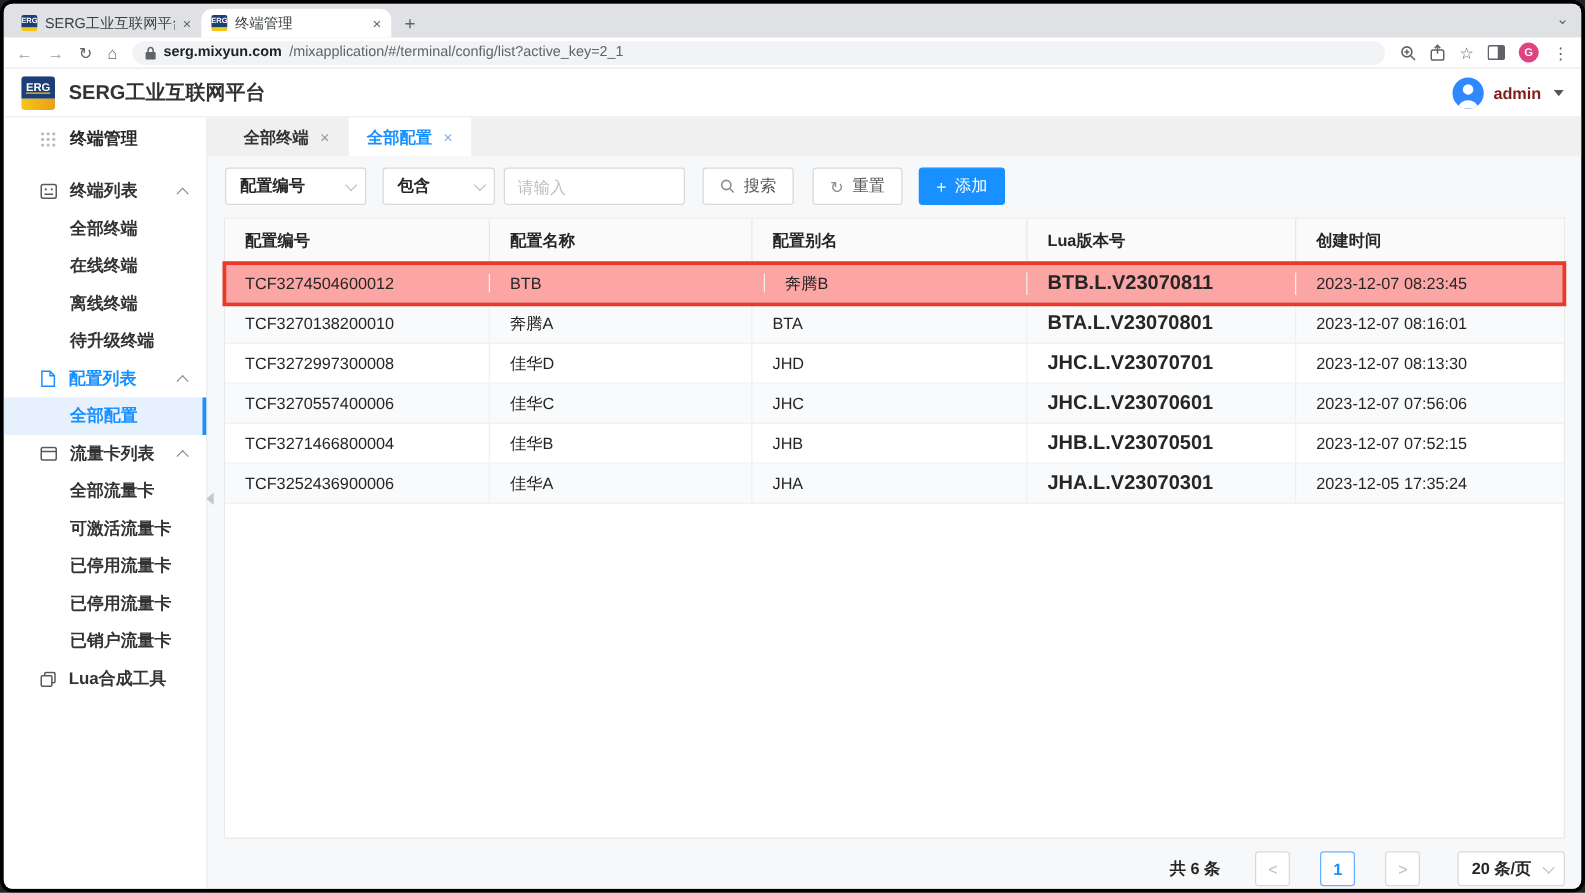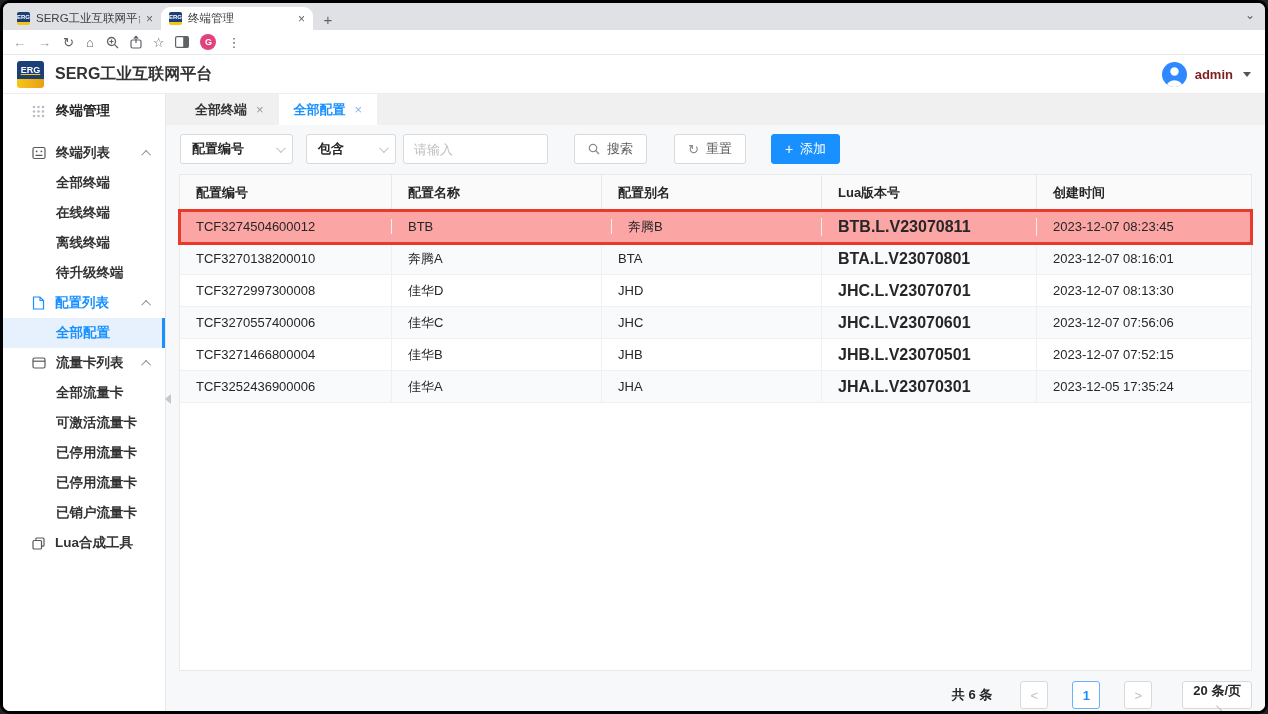--- a/index.html
+++ b/index.html
@@ -63,21 +63,21 @@
   
   .toolbar { display:flex; align-items:center; margin:9px 0 10px 14px; flex:none; }
   .sel { height:30px; background:#fff; border:1px solid #d9d9d9; border-radius:3px; display:flex; align-items:center; padding:0 9px 0 11px; font-size:13px; font-weight:700; color:#262626; }
   .sel .chev-dn { margin-left:auto; }
   .sel1 { width:113px; margin-right:13px; }
   .sel2 { width:90px; margin-right:7px; }
   .chev-dn { width:7px; height:7px; border-right:1.5px solid #bfbfbf; border-bottom:1.5px solid #bfbfbf; transform:rotate(45deg) translateY(-2px); }
   .chev-up { width:7px; height:7px; border-right:1.5px solid #8c8c8c; border-bottom:1.5px solid #8c8c8c; transform:rotate(-135deg) translateY(-2px); }
   .inp { width:145px; height:30px; border:1px solid #d9d9d9; border-radius:3px; background:#fff; padding:0 10px; font-size:13px; color:#262626; font-family:inherit; margin-right:14px; }
   .inp::placeholder { color:#bfbfbf; }
-  .btn { height:30px; padding:0 13px; border:1px solid #d9d9d9; border-radius:3px; background:#fff; font-size:13px; color:#595959; display:flex; align-items:center; gap:7px; font-family:inherit;margin-left:12px; }
+  .btn { height:30px; padding:0 13px; border:1px solid #d9d9d9; border-radius:3px; background:#fff; font-size:13px; color:#595959; display:flex; align-items:center; gap:7px; font-family:inherit; }
   .btn-search { margin-right:15px; }
   .btn-reset { margin-right:13px; }
   .btn .c-ic { font-size:13px; color:#8c8c8c; line-height:1; }
   .btn.primary { background:#1890ff; border-color:#1890ff; color:#fff; font-weight:400; }
   .btn.primary .c-ic { color:#fff; font-size:14px; }
 
   
   .card { margin:0 13px; background:#fff; border:1px solid #e9e9e9; height:497px; flex:none; }
   .thead { display:flex; height:36px; background:#fafafa; border-bottom:1px solid #e8e8e8; }
   .th { display:flex; align-items:center; padding:0 16px; font-size:13px; font-weight:700; color:#262626; border-right:1px solid #e8e8e8; flex:none; }
@@ -88,21 +88,21 @@
   .td.lua { font-weight:700; font-size:16px; }
   .c1 { width:212px; } .c2 { width:210px; } .c3 { width:220px; } .c4 { width:215px; }
   .trow.stripe { background:#f9fafb; }
   .trow.selected { background:#fca5a5; outline:3px solid #e8392b; outline-offset:-1px; position:relative; z-index:1;align-items:center; }
 
   
   .pagination { display:flex; align-items:center; justify-content:flex-end; gap:24px; margin:10px 13px 0 0; font-size:13px; color:#262626; flex:none; }
   .pg-total { font-weight:700; margin-right:4px; }
   .pg-btn { width:28px; height:28px; border:1px solid #d9d9d9; background:#fff; border-radius:3px; display:flex; align-items:center; justify-content:center; color:#bfbfbf; font-size:13px; }
   .pg-btn.page { color:#1890ff; border-color:#69b1ff; font-weight:700; }
-  .pg-size { height:28px; border:1px solid #d9d9d9; background:#fff; border-radius:3px; display:flex; align-items:center; gap:9px; padding:0 10px; font-weight:700; margin-left:6px;flex-direction:column; }
+  .pg-size { height:28px; border:1px solid #d9d9d9; background:#fff; border-radius:3px; display:flex; align-items:center; gap:9px; padding:0 10px; font-weight:700; margin-left:6px; }
   svg { display:block; }
 </style>
 </head>
 <body>
 
 <div class="frame">
 <div class="screen">
 
   <div class="tabstrip">
     <div class="btab">
@@ -123,20 +123,28 @@
     </div>
     <div class="newtab">+</div>
     <div class="strip-chev">⌄</div>
   </div>
 
   <div class="addressbar">
     <span class="nav-ic dim">←</span>
     <span class="nav-ic dim">→</span>
     <span class="nav-ic">↻</span>
     <span class="nav-ic">⌂</span>
+    <div class="urlpill">
+      <svg width="9" height="11" viewBox="0 0 9 11">
+            <rect x="0.5" y="4.5" width="8" height="6" rx="1" fill="#5f6368"></rect>
+            <path d="M2.5 4.5 V3 a2 2 0 0 1 4 0 V4.5" fill="none" stroke="#5f6368" stroke-width="1.2"></path>
+          </svg>
+      <span class="url-host">serg.mixyun.com</span>
+          <span class="url-path">/mixapplication/#/terminal/config/list?active_key=2_1</span>
+    </div>
     <div class="bar-icons">
       <svg width="13" height="13" viewBox="0 0 13 13">
             <circle cx="5.5" cy="5.5" r="4" fill="none" stroke="#5f6368" stroke-width="1.3"></circle>
             <line x1="8.6" y1="8.6" x2="12" y2="12" stroke="#5f6368" stroke-width="1.3"></line>
             <line x1="3.5" y1="5.5" x2="7.5" y2="5.5" stroke="#5f6368" stroke-width="1.2"></line>
             <line x1="5.5" y1="3.5" x2="5.5" y2="7.5" stroke="#5f6368" stroke-width="1.2"></line>
           </svg>
       <svg width="12" height="14" viewBox="0 0 12 14">
             <rect x="1" y="5" width="10" height="8" rx="1.5" fill="none" stroke="#5f6368" stroke-width="1.2"></rect>
             <line x1="6" y1="1.5" x2="6" y2="8" stroke="#5f6368" stroke-width="1.2"></line>

